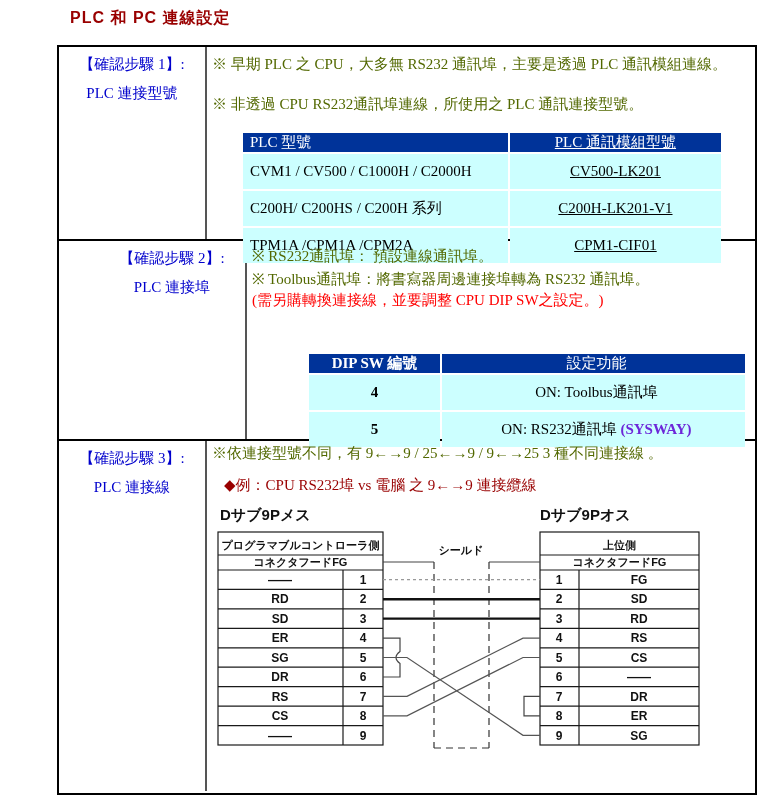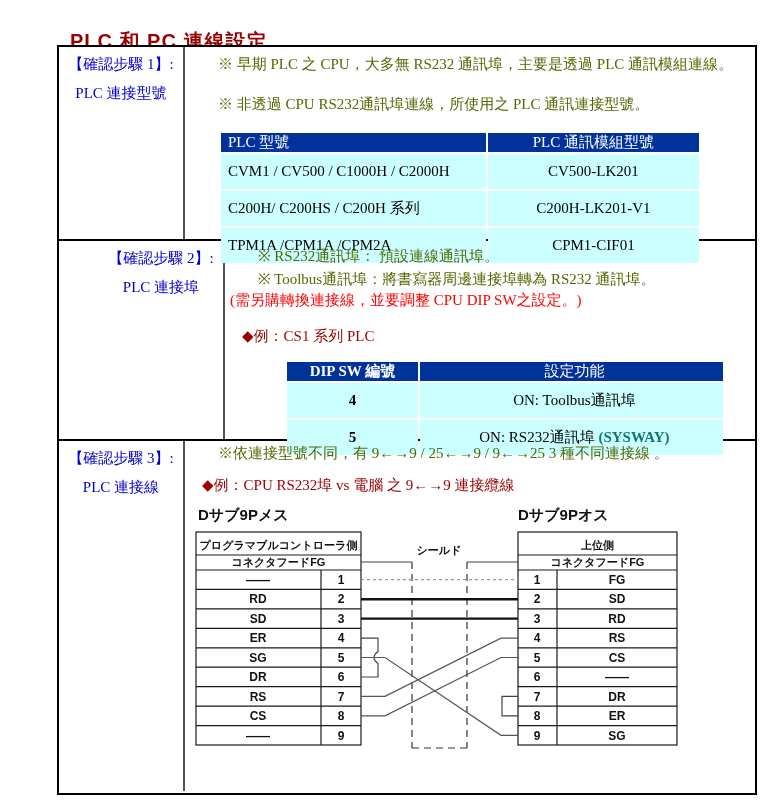--- a/index.html
+++ b/index.html
@@ -1,45 +1,45 @@
 <!DOCTYPE html>
 <html><head>
 <meta charset="utf-8">
 <style>
   html,body{margin:0;padding:0;background:#ffffff;}
   body{font-family:"Liberation Serif","DejaVu Serif",serif;color:#000;}
   #page{position:relative;width:761px;height:804px;background:#fff;overflow:hidden;}
 
   .page-title{position:absolute;left:70px;top:8px;font-family:"Liberation Sans","DejaVu Sans",sans-serif;
-    font-size:20px;font-weight:bold;color:#990000;letter-spacing:1px;margin-top:20px;}
+    font-size:16px;font-weight:bold;color:#990000;letter-spacing:1px;}
 
   .outer{position:absolute;left:57px;top:45px;width:700px;height:750px;border:2px solid #000;box-sizing:border-box;background:#fff;}
   .mrow{display:flex;box-sizing:border-box;}
   .mrow + .mrow{border-top:2px solid #000;}
   .r1{height:192px;} .r2{height:200px;padding-left:40px;} .r3{height:352px;}
-  .lcell{width:126px;border-right:2px solid #555;box-sizing:border-box;color:#0000CC;font-size:15px;
+  .lcell{width:148px;border-right:2px solid #555;box-sizing:border-box;color:#0000CC;font-size:15px;
     text-align:center;padding-top:8px;flex:none;}
   .lcell .lbl1{white-space:nowrap;}
   .lcell .lbl2{margin-top:10px;white-space:nowrap;}
   .rcell{position:relative;flex:1;font-size:15px;}
 
-  .note{position:absolute;left:5px;color:#526800;white-space:nowrap;margin-left:28px;}
+  .note{position:absolute;left:5px;color:#526800;white-space:nowrap;}
   .warn{position:absolute;left:5px;color:#FF0000;white-space:nowrap;}
   .example{position:absolute;left:17px;color:#990000;white-space:nowrap;}
 
   table.dtab{border-collapse:separate;border-spacing:2px;position:absolute;}
   table.dtab th{background:#003399;color:#ffffff;font-weight:normal;font-size:15px;height:14px;padding:0 2px;}
   table.dtab td{background:#CCFFFF;font-size:15px;height:35px;padding:0 2px;}
   .modtab{left:34px;top:84px;width:482px;}
   .modtab .c1{width:262px;text-align:left;padding-left:7px;}
-  .modtab .c2{width:212px;text-align:center;}
-  .diptab{left:60px;top:111px;width:440px;margin-top:8px;}
+  .modtab .c2{width:212px;text-align:center;text-decoration:underline;}
+  .diptab{left:60px;top:111px;width:440px;}
   .diptab .c1{width:130px;text-align:center;font-weight:bold;}
   .diptab .c2{width:300px;text-align:center;padding-left:8px;}
-  .sysway{color:#0f766e;font-weight:bold;}
+  .sysway{color:#6d28d9;font-weight:bold;}
 
   svg.diagram{position:absolute;left:3px;top:58px;}
   svg .tline{stroke:#1a1a1a;stroke-width:1.2;fill:none;}
   svg .thick{stroke:#111;stroke-width:2.4;fill:none;}
   svg .thin{stroke:#444;stroke-width:1.2;fill:none;}
   svg .gray{stroke:#555;stroke-width:1.2;fill:none;}
   svg .dashv{stroke:#333;stroke-width:1.2;fill:none;stroke-dasharray:7 5;}
   svg .dotw{stroke:#999;stroke-width:1.3;fill:none;stroke-dasharray:3 3;}
   svg text{font-family:"Liberation Sans","DejaVu Sans",sans-serif;fill:#111;}
   svg .conlbl{font-size:15px;font-weight:bold;}
@@ -88,21 +88,20 @@
 
     <div class="mrow r2">
       <div class="lcell">
         <div class="lbl1">【確認步驟 2】:</div>
         <div class="lbl2">PLC 連接埠</div>
       </div>
       <div class="rcell">
         <div class="note" style="top:4px;">※ RS232通訊埠： 預設連線通訊埠。</div>
         <div class="note" style="top:27px;">※ Toolbus通訊埠：將書寫器周邊連接埠轉為 RS232 通訊埠。</div>
         <div class="warn" style="top:50px;">(需另購轉換連接線，並要調整 CPU DIP SW之設定。)</div>
-        <div class="example" style="top:86px;">◆例：CS1 系列 PLC</div>
         <table class="dtab diptab">
           <tbody>
               <tr>
             <th class="c1">DIP SW 編號</th>
             <th class="c2" style="text-align:center;">設定功能</th>
           </tr>
           <tr>
             <td class="c1">4</td>
             <td class="c2"><span>ON: Toolbus通訊埠</span><span class="sysway"></span></td>
           </tr>

